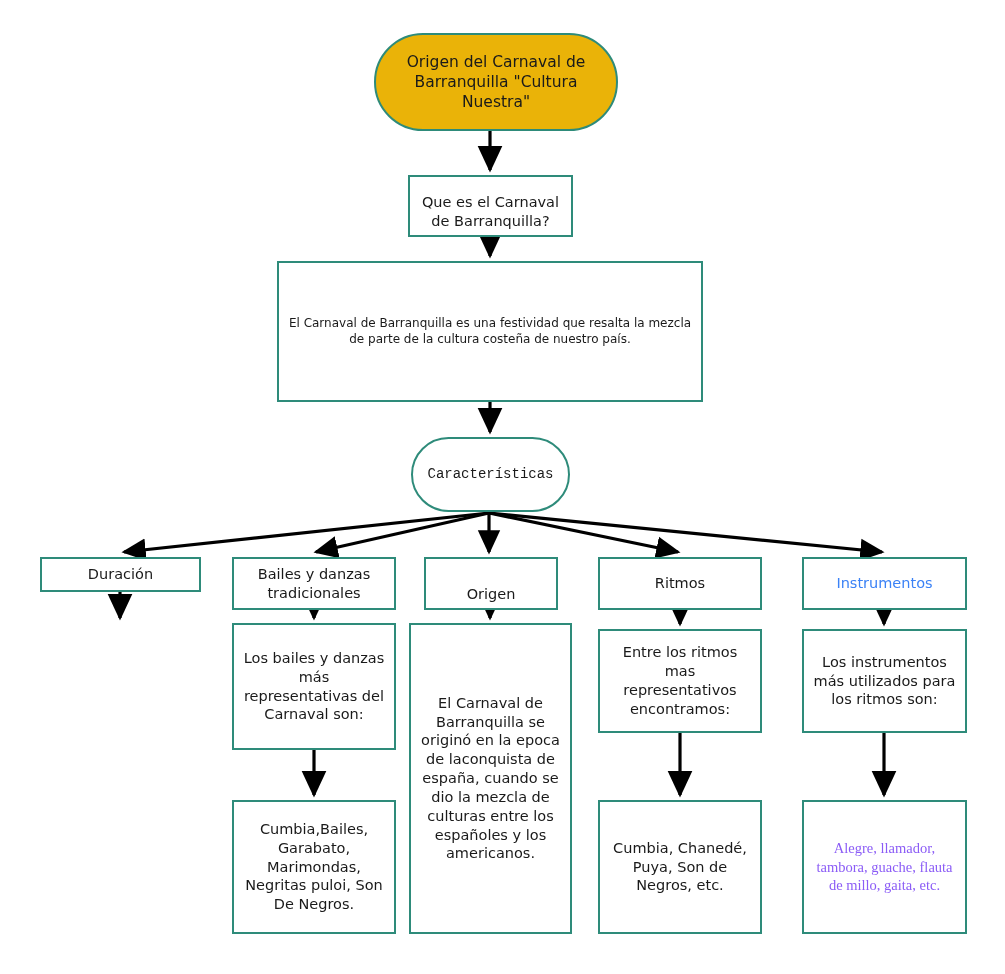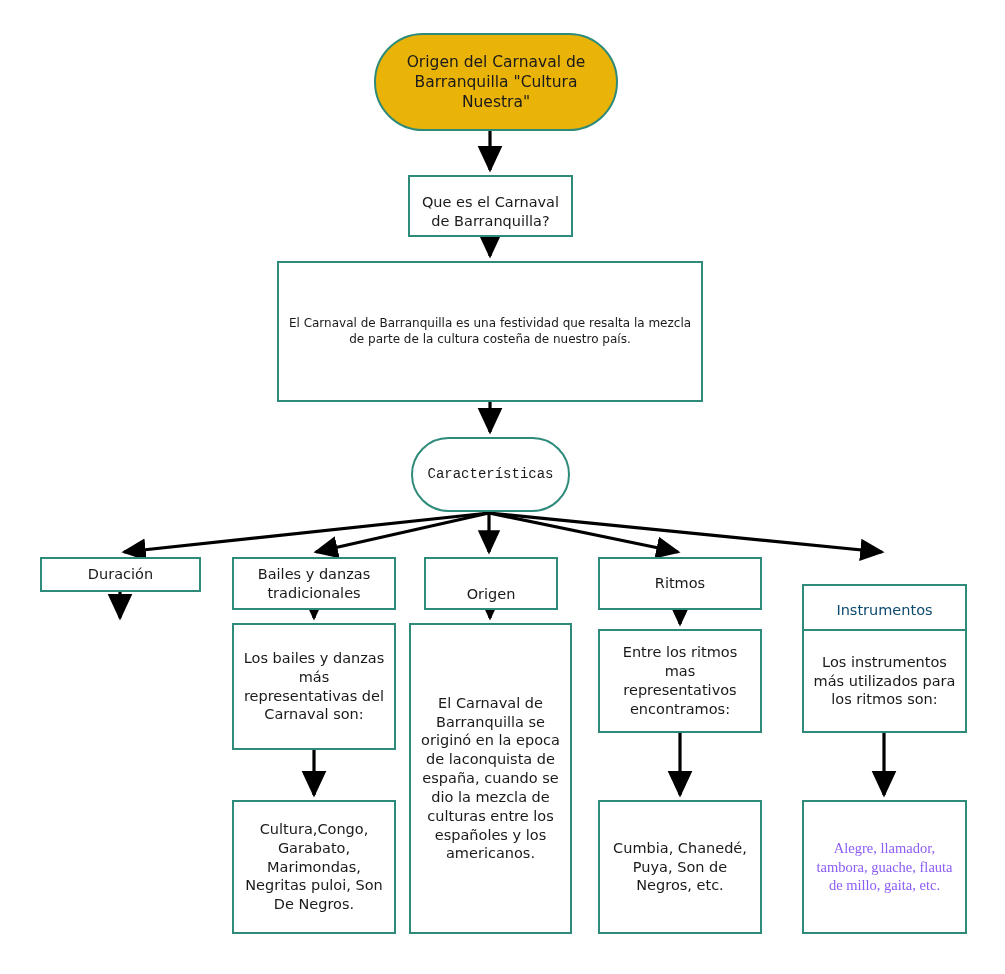--- a/index.html
+++ b/index.html
@@ -135,41 +135,41 @@
     <span class="txt">Duración</span>
   </div>
 
   <div class="node" id="c2-head" style="border-color: rgb(46, 139, 122); color: rgb(26, 26, 26); background: rgb(255, 255, 255);">
     <span class="txt">Bailes y danzas tradicionales</span>
   </div>
   <div class="node" id="c2-body" style="border-color: rgb(46, 139, 122); color: rgb(26, 26, 26); background: rgb(255, 255, 255);">
     <span class="txt">Los bailes y danzas más representativas del Carnaval son:</span>
   </div>
   <div class="node" id="c2-list" style="border-color: rgb(46, 139, 122); color: rgb(26, 26, 26); background: rgb(255, 255, 255);">
-    <span class="txt">Cultura,Congo, Garabato, Marimondas, Negritas puloi, Son De Negros.</span>
+    <span class="txt">Cumbia,Bailes, Garabato, Marimondas, Negritas puloi, Son De Negros.</span>
   </div>
 
   <div class="node" id="c3-head" style="border-color: rgb(46, 139, 122); color: rgb(26, 26, 26); background: rgb(255, 255, 255);">
     <span class="txt">Origen</span>
   </div>
   <div class="node" id="c3-body" style="border-color: rgb(46, 139, 122); color: rgb(26, 26, 26); background: rgb(255, 255, 255);">
     <span class="txt">El Carnaval de Barranquilla se originó en la epoca de laconquista de españa, cuando se dio la mezcla de culturas entre los españoles y los americanos.</span>
   </div>
 
   <div class="node" id="c4-head" style="border-color: rgb(46, 139, 122); color: rgb(26, 26, 26); background: rgb(255, 255, 255);">
     <span class="txt">Ritmos</span>
   </div>
   <div class="node" id="c4-body" style="border-color: rgb(46, 139, 122); color: rgb(26, 26, 26); background: rgb(255, 255, 255);">
     <span class="txt">Entre los ritmos mas representativos encontramos:</span>
   </div>
   <div class="node" id="c4-list" style="border-color: rgb(46, 139, 122); color: rgb(26, 26, 26); background: rgb(255, 255, 255);">
     <span class="txt">Cumbia, Chanedé, Puya, Son de Negros, etc.</span>
   </div>
 
-  <div class="node" id="c5-head" style="border-color: rgb(46, 139, 122); color: #0c4a6e; background: rgb(255, 255, 255); margin-top: 27px;">
+  <div class="node" id="c5-head" style="border-color: rgb(46, 139, 122); color: #3b82f6; background: rgb(255, 255, 255);">
     <span class="txt">Instrumentos</span>
   </div>
   <div class="node" id="c5-body" style="border-color: rgb(46, 139, 122); color: rgb(26, 26, 26); background: rgb(255, 255, 255); align-items: center;">
     <span class="txt">Los instrumentos más utilizados para los ritmos son:</span>
   </div>
   <div class="node" id="c5-list" style="border-color: rgb(46, 139, 122); color: #8b5cf6; background: rgb(255, 255, 255); font-family: Liberation Serif, serif;">
     <span class="txt">Alegre, llamador, tambora, guache, flauta de millo, gaita, etc.</span>
   </div>
 
 </div>

